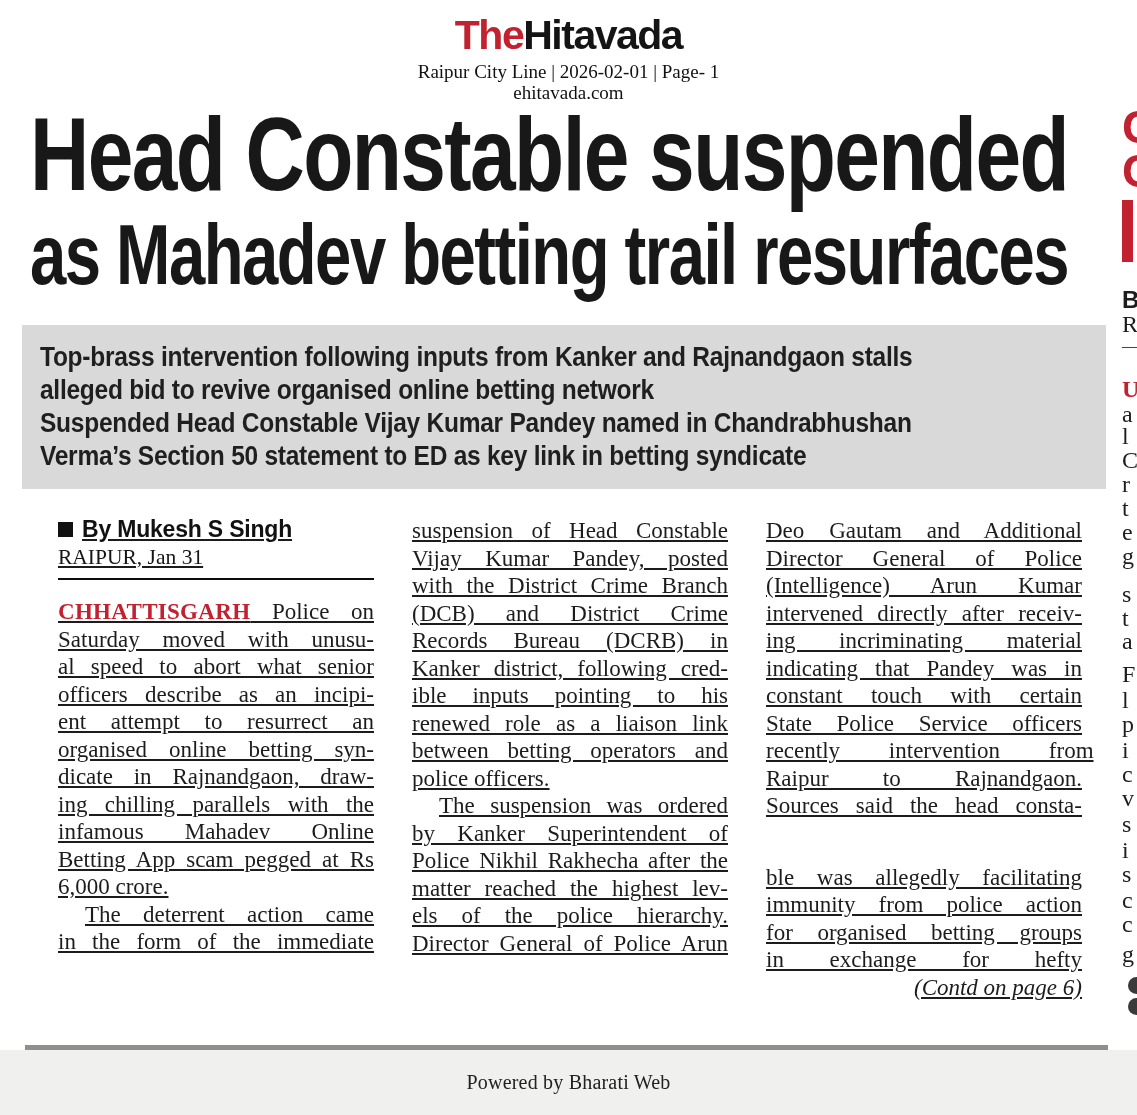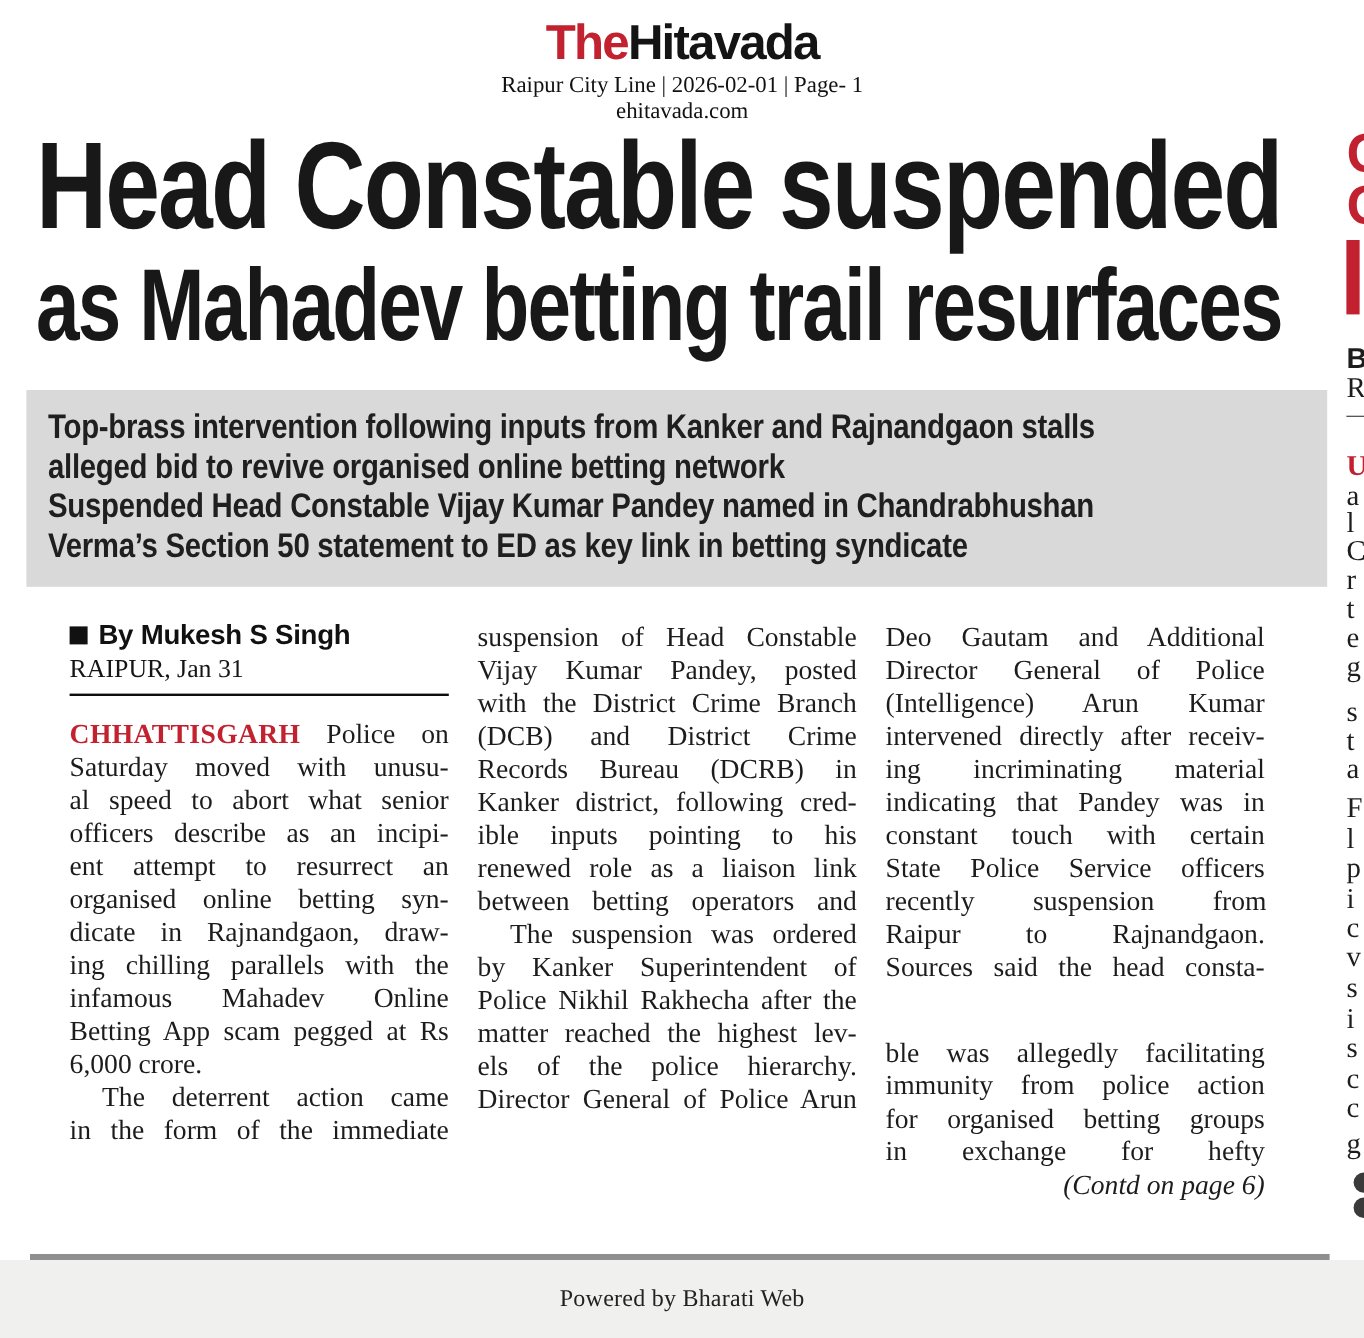--- a/index.html
+++ b/index.html
@@ -26,21 +26,21 @@
 
   
   .standfirst{margin:28px 0 0 22px;width:1066px;background:var(--sfbg);padding:15px 0 17px 18px;}
   .sf-line{height:33px;}
   .sf-in{display:inline-block;white-space:nowrap;transform:scaleX(0.86);transform-origin:0 50%;
          font-family:"Liberation Sans",sans-serif;font-weight:bold;font-size:28.5px;line-height:33px;
          color:#1f1f1f;letter-spacing:-0.3px;}
 
   
   .article{margin:28px 0 0 58px;width:1012px;display:grid;grid-template-columns:316px 316px 316px;
-           column-gap:24px;font-size:23px;}
+           column-gap:38px;font-size:23px;text-decoration:underline;}
   .byline-block{height:81px;}
   .author{font-family:"Liberation Sans",sans-serif;font-weight:bold;font-size:23px;line-height:25px;
           color:#111;display:flex;align-items:center;gap:9px;letter-spacing:-0.2px;}
   .sq{width:15px;height:15px;background:#111;flex:0 0 auto;}
   .dateline{font-size:21.5px;line-height:24px;margin-top:3px;color:#151515;}
   .byline-rule{border:none;border-top:2.5px solid #0d0d0d;margin:9px 0 0 0;}
   .bline{height:27.5px;line-height:27.5px;white-space:nowrap;}
   .bline.indent{padding-left:27px;}
   .bline.right{text-align:right;}
   .bline.italic{font-style:italic;}
@@ -116,37 +116,38 @@
     <div class="col">
         <div class="bline" style="word-spacing: 12.7031px;"><span class="bl-in">suspension of Head Constable</span></div>
         <div class="bline" style="word-spacing: 17.7135px;"><span class="bl-in">Vijay Kumar Pandey, posted</span></div>
         <div class="bline" style="word-spacing: 7.77734px;"><span class="bl-in">with the District Crime Branch</span></div>
         <div class="bline" style="word-spacing: 25.4844px;"><span class="bl-in">(DCB) and District Crime</span></div>
         <div class="bline" style="word-spacing: 20.3698px;"><span class="bl-in">Records Bureau (DCRB) in</span></div>
         <div class="bline" style="word-spacing: 8.25px;"><span class="bl-in">Kanker district, following cred-</span></div>
         <div class="bline" style="word-spacing: 20.2188px;"><span class="bl-in">ible inputs pointing to his</span></div>
         <div class="bline" style="word-spacing: 9.42188px;"><span class="bl-in">renewed role as a liaison link</span></div>
         <div class="bline" style="word-spacing: 13.151px;"><span class="bl-in">between betting operators and</span></div>
+        <div class="bline end"><span class="bl-in">police officers.</span></div>
         <div class="bline indent" style="word-spacing: 9.67708px;"><span class="bl-in">The suspension was ordered</span></div>
         <div class="bline" style="word-spacing: 16.5521px;"><span class="bl-in">by Kanker Superintendent of</span></div>
         <div class="bline" style="word-spacing: 3.95703px;"><span class="bl-in">Police Nikhil Rakhecha after the</span></div>
         <div class="bline" style="word-spacing: 8.11328px;"><span class="bl-in">matter reached the highest lev-</span></div>
         <div class="bline" style="word-spacing: 18.2227px;"><span class="bl-in">els of the police hierarchy.</span></div>
         <div class="bline" style="word-spacing: 5.23438px;"><span class="bl-in">Director General of Police Arun</span></div>
       </div>
     <div class="col">
         <div class="bline" style="word-spacing: 19.099px;"><span class="bl-in">Deo Gautam and Additional</span></div>
         <div class="bline" style="word-spacing: 24.2292px;"><span class="bl-in">Director General of Police</span></div>
         <div class="bline" style="word-spacing: 35.3672px;"><span class="bl-in">(Intelligence) Arun Kumar</span></div>
         <div class="bline" style="word-spacing: 8.48958px;"><span class="bl-in">intervened directly after receiv-</span></div>
         <div class="bline" style="word-spacing: 37.9219px;"><span class="bl-in">ing incriminating material</span></div>
         <div class="bline" style="word-spacing: 11.2891px;"><span class="bl-in">indicating that Pandey was in</span></div>
         <div class="bline" style="word-spacing: 22.5156px;"><span class="bl-in">constant touch with certain</span></div>
         <div class="bline" style="word-spacing: 18.8281px;"><span class="bl-in">State Police Service officers</span></div>
-        <div class="bline" style="word-spacing: 43.0547px;"><span class="bl-in">recently suspension from</span></div>
+        <div class="bline" style="word-spacing: 43.0547px;"><span class="bl-in">recently intervention from</span></div>
         <div class="bline" style="word-spacing: 48.4453px;"><span class="bl-in">Raipur to Rajnandgaon.</span></div>
         <div class="bline" style="word-spacing: 11.2969px;"><span class="bl-in">Sources said the head consta-</span></div>
         <div class="bline" style="word-spacing: 16.9844px; margin-top: 44px;"><span class="bl-in">ble was allegedly facilitating</span></div>
         <div class="bline" style="word-spacing: 17.3958px;"><span class="bl-in">immunity from police action</span></div>
         <div class="bline" style="word-spacing: 18.8125px;"><span class="bl-in">for organised betting groups</span></div>
         <div class="bline" style="word-spacing: 39.9792px;"><span class="bl-in">in exchange for hefty</span></div>
         <div class="bline end italic right"><span class="bl-in">(Contd on page 6)</span></div>
       </div>
   </div>
 

